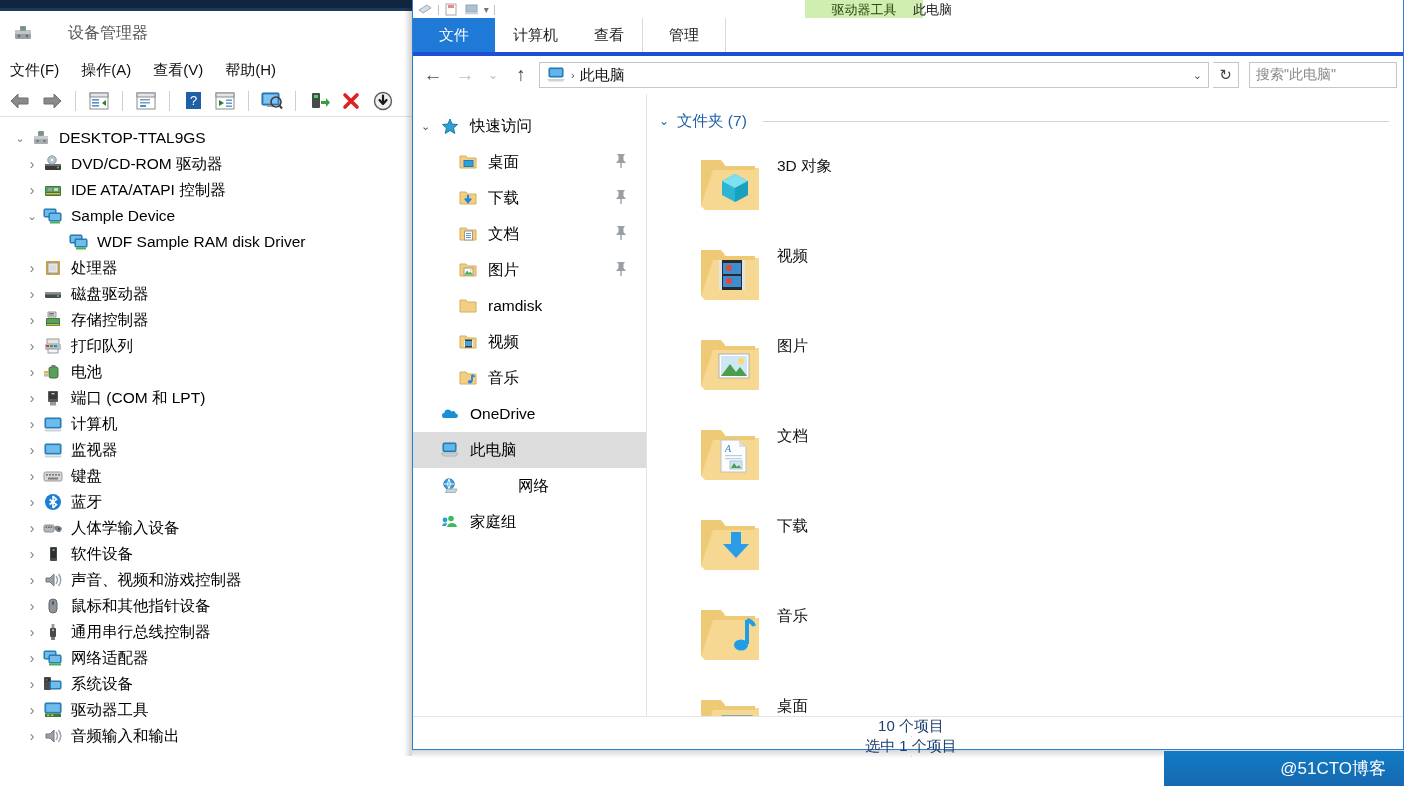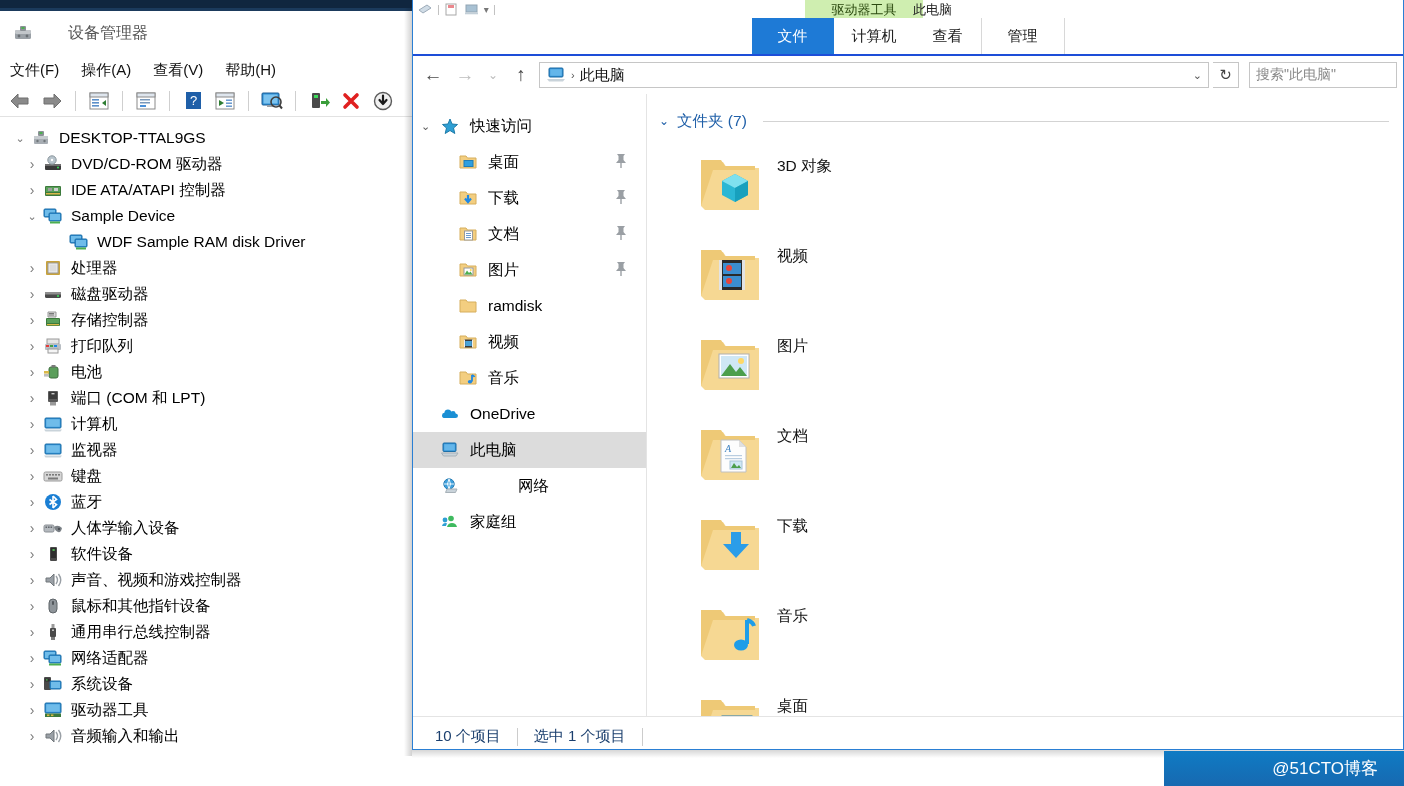--- a/index.html
+++ b/index.html
@@ -34,21 +34,21 @@
   
   #explorer{position:absolute;left:412px;top:0;width:992px;height:750px;background:#fff;
             border:1px solid #2a7fd4;border-top:none;}
   #ex-titlebar{height:18px;background:#fff;display:flex;align-items:flex-end;position:relative;overflow:hidden;}
   #ex-qat{display:flex;align-items:center;gap:4px;padding-left:4px;height:18px;}
   .qicon{width:16px;height:14px;position:relative;opacity:.85;}
   #ctx-tab{position:absolute;left:368px;top:0;width:118px;height:18px;background:#cfeeb0;
            text-align:center;font-size:13px;color:#2b4a0f;line-height:20px;overflow:hidden;margin-left:24px;}
   #ex-wintitle{position:absolute;left:500px;top:0;font-size:13px;color:#222;line-height:20px;overflow:hidden;height:18px;}
 
-  #ex-ribbon{height:38px;display:flex;align-items:stretch;background:#fff;border-bottom:2px solid #1d4ed8;justify-content:center;}
+  #ex-ribbon{height:38px;display:flex;align-items:stretch;background:#fff;border-bottom:4px solid #1d4ed8;}
   .rtab{display:flex;align-items:center;justify-content:center;font-size:15px;color:#222;padding:0 18px;}
   .rtab.file{background:#1e7ad6;color:#fff;font-weight:normal;min-width:82px;}
   .rtab.ctx{border-left:1px solid #d8d8d8;border-right:1px solid #d8d8d8;min-width:84px;}
 
   #ex-navbar{height:38px;display:flex;align-items:center;padding:0 6px;gap:4px;background:#fff;}
   .navbtn{width:28px;height:28px;display:flex;align-items:center;justify-content:center;font-size:19px;color:#4a4a4a;}
   .navbtn.dis{color:#bdbdbd;}
   .navbtn.small{width:20px;font-size:12px;}
   #crumb{flex:1;height:26px;border:1px solid #c6c6c6;display:flex;align-items:center;padding:0 6px;gap:5px;background:#fff;}
   #crumb .pcicon{width:20px;height:16px;position:relative;}
@@ -71,28 +71,28 @@
   .grouphdr{display:flex;align-items:center;gap:8px;padding:0 14px 0 12px;height:26px;color:#1f5fa8;font-size:15.5px;}
   .grouphdr .chev{font-size:12px;color:#1f5fa8;}
   .grouphdr .gline{flex:1;height:1px;background:#d3d3d3;margin-left:8px;}
   .tiles{display:flex;flex-wrap:wrap;padding:6px 0 0 44px;}
   .tile{width:376px;height:90px;display:flex;align-items:flex-start;padding:8px 6px;}
   .tile .ticon48{width:70px;height:70px;display:flex;align-items:center;justify-content:center;flex:0 0 70px;}
   .tile .tinfo{padding-left:10px;padding-top:8px;}
   .tile .tname{font-size:15.5px;color:#111;white-space:nowrap;}
 
   #ex-status{height:40px;border-top:1px solid #e4e4e4;display:flex;align-items:center;
-             padding-left:22px;gap:0;font-size:15px;color:#1b3f6e;}
+             padding-left:22px;gap:0;font-size:15px;color:#1b3f6e;flex-direction:column;}
   #ex-status .sitem{padding-right:16px;}
   #ex-status .ssep{width:1px;height:18px;background:#ccc;margin-right:16px;}
 
   
   #wm{position:absolute;left:1164px;top:751px;width:240px;height:35px;
       background:linear-gradient(to bottom,#0f7bc4,#1769b0);
-      display:flex;align-items:center;justify-content:flex-end;padding-right:26px;}
+      display:flex;align-items:center;justify-content:flex-end;padding-right:18px;}
   #wm span{color:#fff;font-size:17px;}
 
   
   #ex-shadow{position:absolute;left:404px;top:8px;width:8px;height:748px;
              background:linear-gradient(to right,rgba(0,0,0,0),rgba(0,0,0,0.18));}
   #ex-shadow2{position:absolute;left:412px;top:750px;width:992px;height:8px;
              background:linear-gradient(to bottom,rgba(0,0,0,0.16),rgba(0,0,0,0));}
 </style>
 </head>
 <body>

